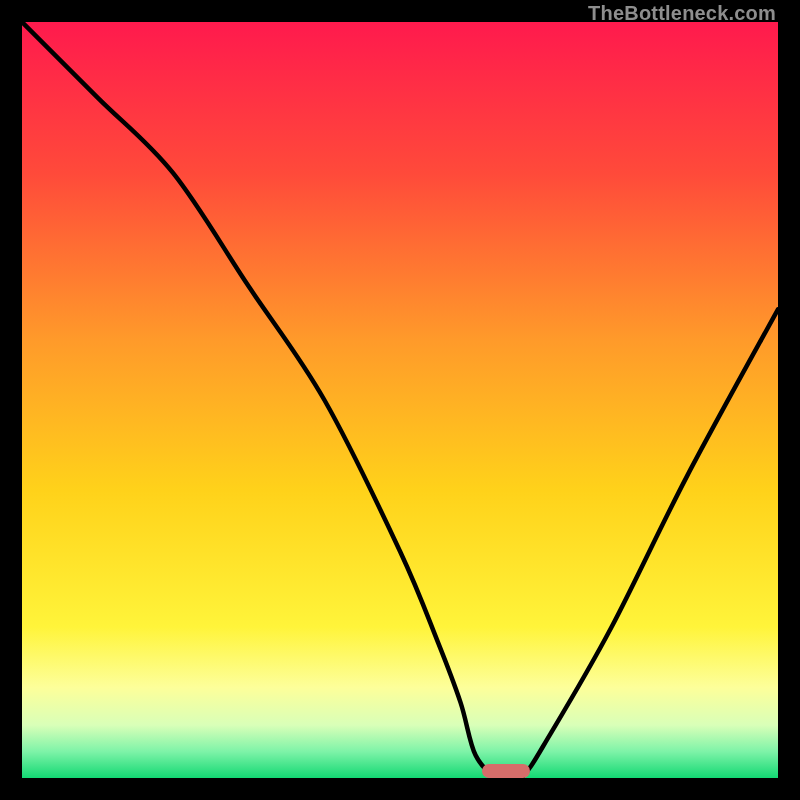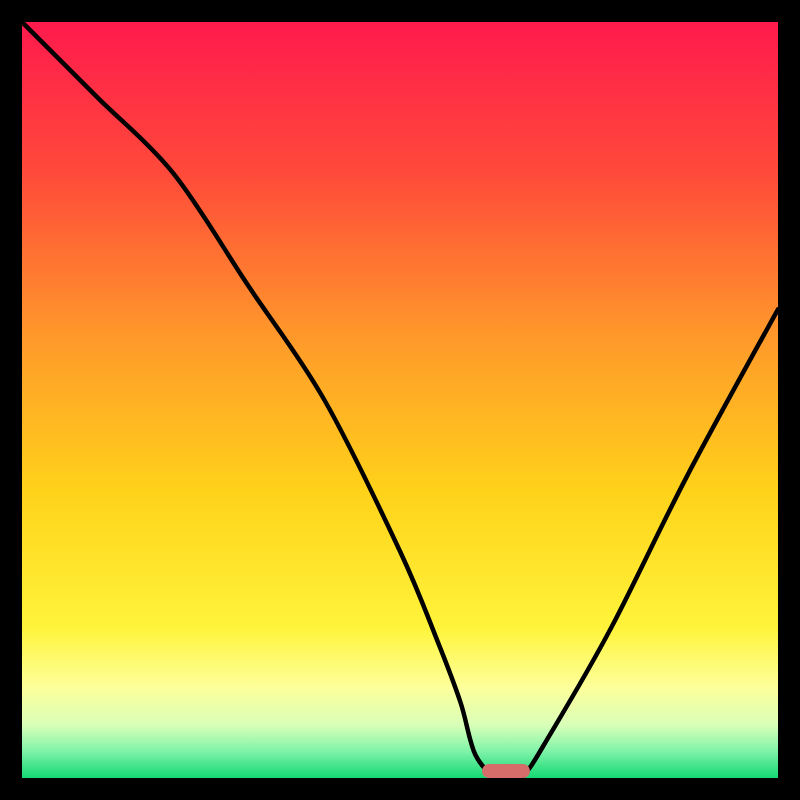--- a/index.html
+++ b/index.html
@@ -56,20 +56,21 @@
     font-weight: 600;
     color: #8e8e8e;
     letter-spacing: 0.2px;
   }
 </style>
 </head>
 <body>
 
 <div class="frame">
 
+  <div class="watermark">TheBottleneck.com</div>
 
   <div class="plot-area">
 
     <svg class="gradient" viewBox="0 0 100 100" preserveAspectRatio="none">
       <defs>
         <linearGradient id="bg" x1="0" y1="0" x2="0" y2="1">
             <stop offset="0%" stop-color="#ff1a4d"></stop>
             <stop offset="20%" stop-color="#ff4a3a"></stop>
             <stop offset="42%" stop-color="#ff9a2a"></stop>
             <stop offset="62%" stop-color="#ffd21a"></stop>

